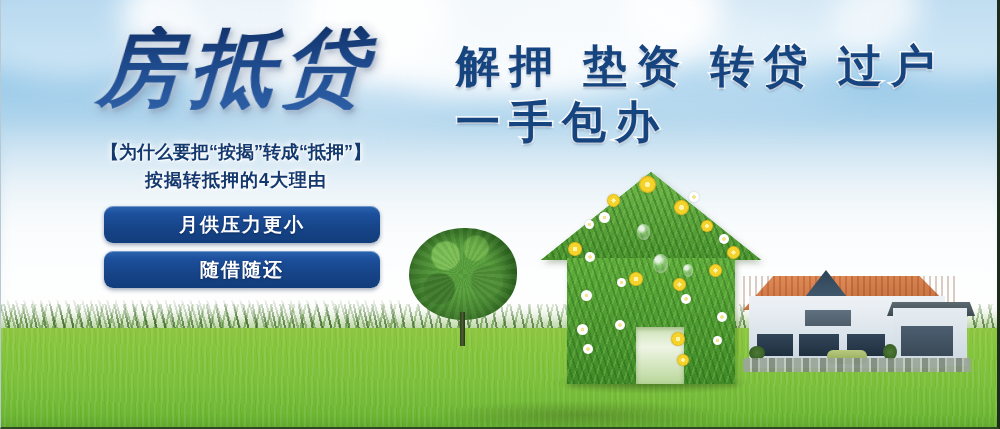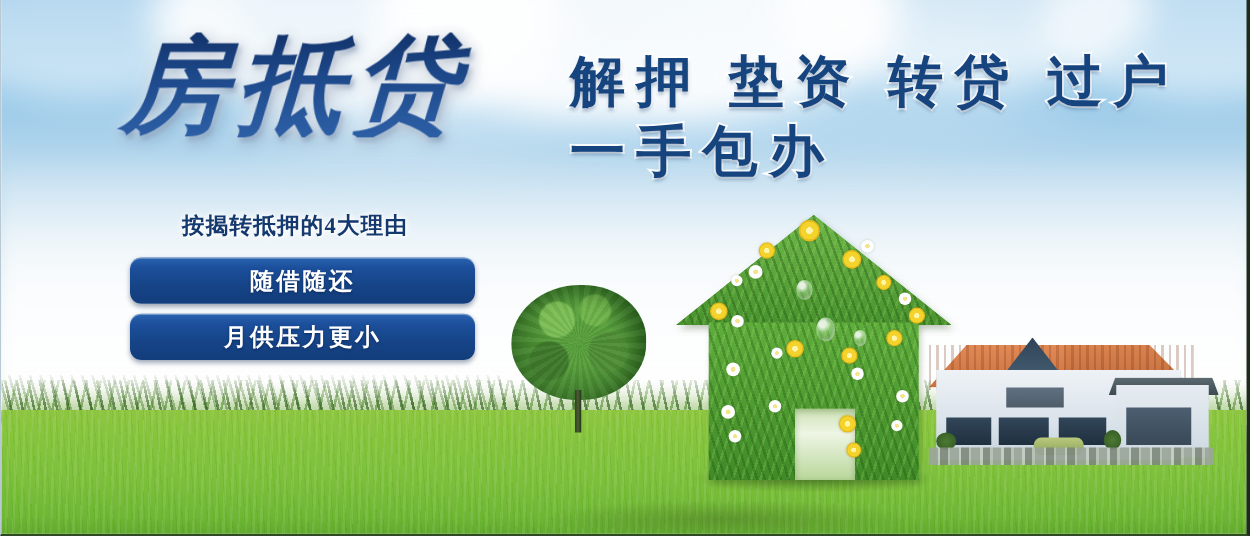--- a/index.html
+++ b/index.html
@@ -204,21 +204,20 @@
   }
   .sub1{
     position:absolute;left:60px;top:140px;width:350px;text-align:center;
     font-size:18px;font-weight:700;color:#14396f;letter-spacing:0px;
     text-shadow:0 0 5px #fff,0 0 8px #fff,1px 1px 0 rgba(255,255,255,.9);
   }
   .sub2{
     position:absolute;left:60px;top:168px;width:350px;text-align:center;
     font-size:18px;font-weight:700;color:#14396f;letter-spacing:1px;
     text-shadow:0 0 5px #fff,0 0 8px #fff,1px 1px 0 rgba(255,255,255,.9);
-    font-family:Liberation Serif, serif;
   }
 
   
   .btnlist{position:absolute;left:103px;top:206px;width:276px;}
   .pill{
     position:relative;
     width:276px;height:37px;margin-bottom:8px;
     border-radius:9px;
     background:linear-gradient(to bottom,#2b64b0 0%,#1c4f9c 22%,#164487 60%,#123d7c 100%);
     box-shadow:0 2px 4px rgba(20,40,80,.40), inset 0 1px 0 rgba(255,255,255,.35);
@@ -324,29 +323,30 @@
     <div class="v-annex-roof"></div>
     <div class="v-annex"></div>
     <div class="v-win" style="left:158px;top:68px;width:52px;height:30px;opacity:.85;"></div>
     <div class="v-hedge"></div>
     <div class="v-bush" style="left:6px;top:88px;width:16px;height:14px;"></div>
     <div class="v-bush" style="left:140px;top:86px;width:14px;height:16px;"></div>
     <div class="v-stones"></div>
   </div>
 
   <div class="title-main">房抵贷</div>
+  <div class="sub1">【为什么要把“按揭”转成“抵押”】</div>
   <div class="sub2">按揭转抵押的4大理由</div>
 
   <div class="btnlist">
+    <div class="pill">
+      <span>月供压力更小</span>
+    </div>
     <div class="pill">
       <span>随借随还</span>
     </div>
-    <div class="pill">
-      <span>月供压力更小</span>
-    </div>
   </div>
 
   <div class="headline">
     <div class="hl-line1">解押 垫资 转贷 过户</div>
     <div class="hl-line2">一手包办</div>
   </div>
 
 </div>
 
 </body></html>

